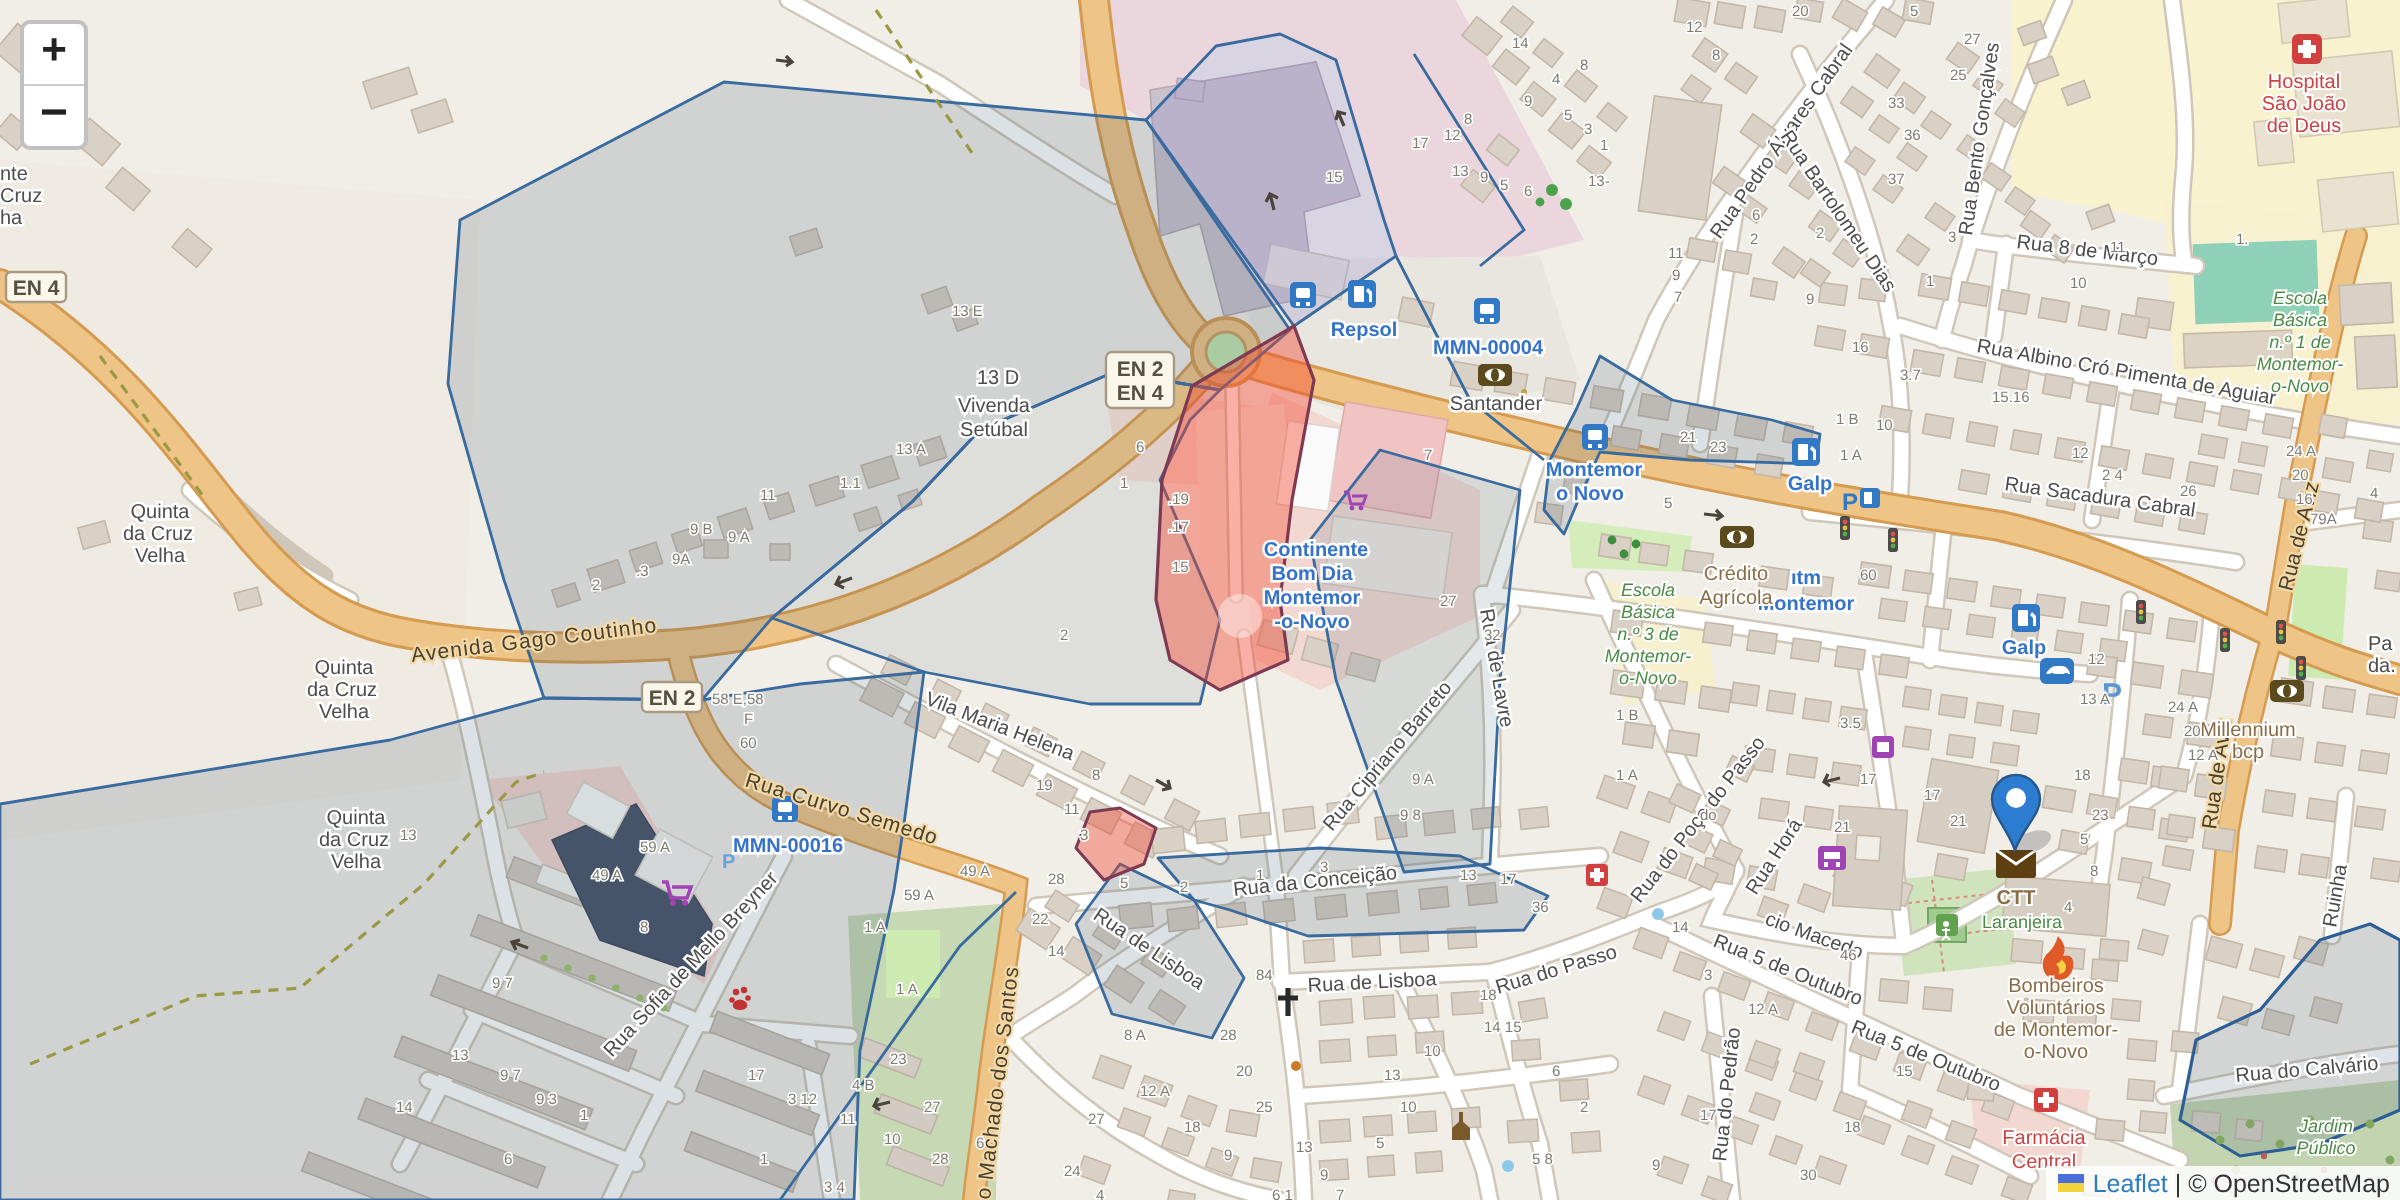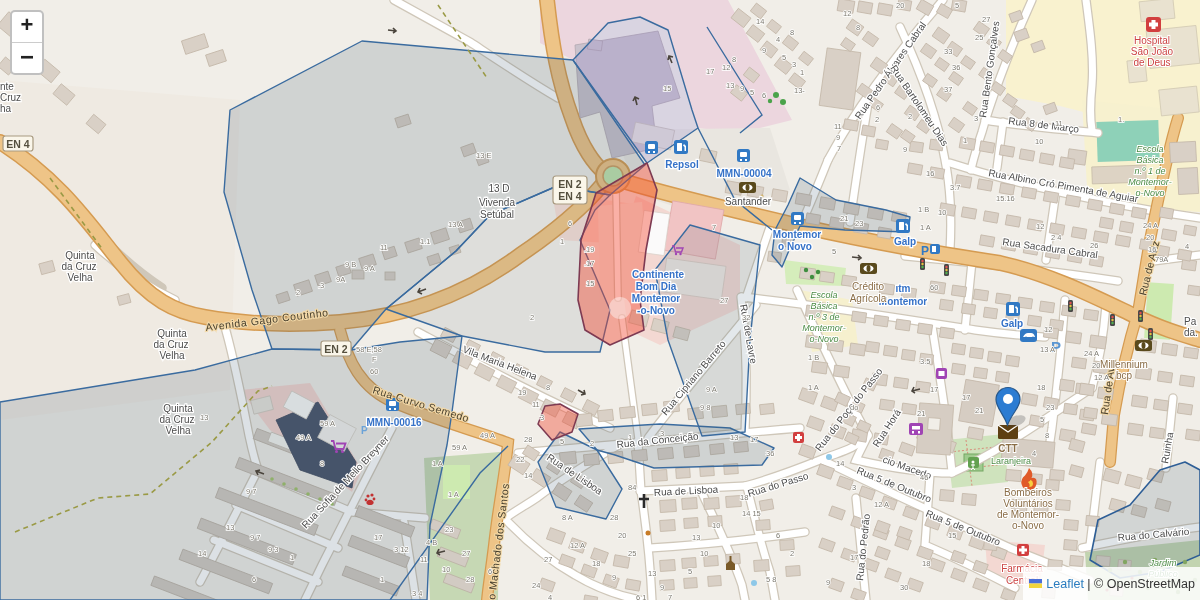--- a/index.html
+++ b/index.html
@@ -1361,21 +1361,21 @@
 </svg>
 
 
 <div style="position:absolute;left:10px;top:10px;width:30px;height:61px;background:#fff;border:2px solid rgba(140,140,140,0.55);border-radius:5px;box-sizing:content-box;z-index:10;">
 
 <div style="width:30px;height:30px;line-height:28px;text-align:center;font:bold 22px 'Liberation Sans',sans-serif;color:#222;border-bottom:1px solid #ccc;">+</div>
 
 <div style="width:30px;height:30px;line-height:28px;text-align:center;font:bold 24px 'Liberation Sans',sans-serif;color:#222;">−</div>
 </div>
 
-<div style="position:absolute;right:0;bottom:0;height:33px;background:rgba(255,255,255,0.85);padding:0 5px 0 6px;font:12.5px 'Liberation Sans',sans-serif;color:#333;display:flex;align-items:center;z-index:10;">
+<div style="position:absolute;right:0;bottom:0;height:17px;background:rgba(255,255,255,0.85);padding:0 5px 0 6px;font:12.5px 'Liberation Sans',sans-serif;color:#333;display:flex;align-items:center;z-index:10;">
 
 <svg width="13" height="9" style="margin-right:4px">
         <rect width="13" height="4.5" fill="#4a6fd8"></rect>
         <rect y="4.5" width="13" height="4.5" fill="#f2d53c"></rect>
       </svg>
 <span style="color:#2a7cbf">Leaflet</span>
       <span>&nbsp;|&nbsp;© OpenStreetMap</span>
 </div>
 
 </div>

